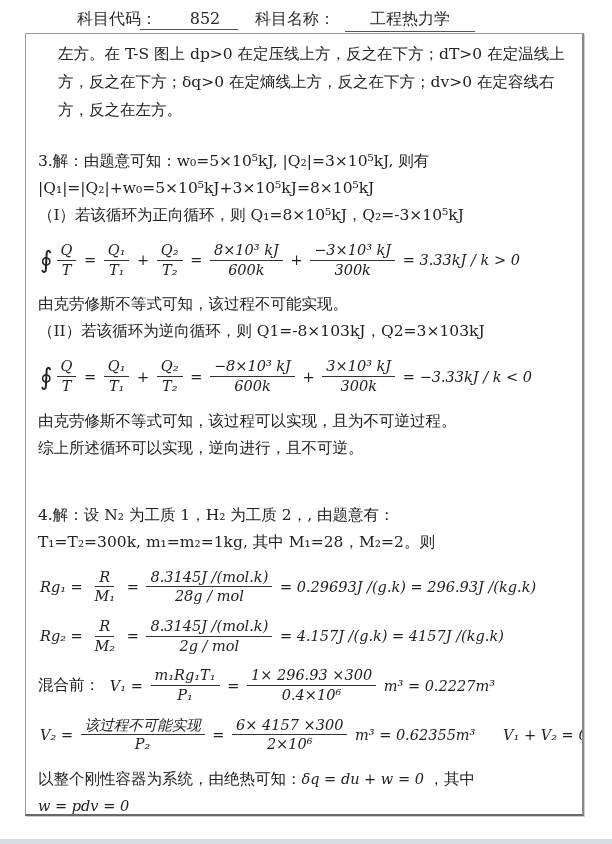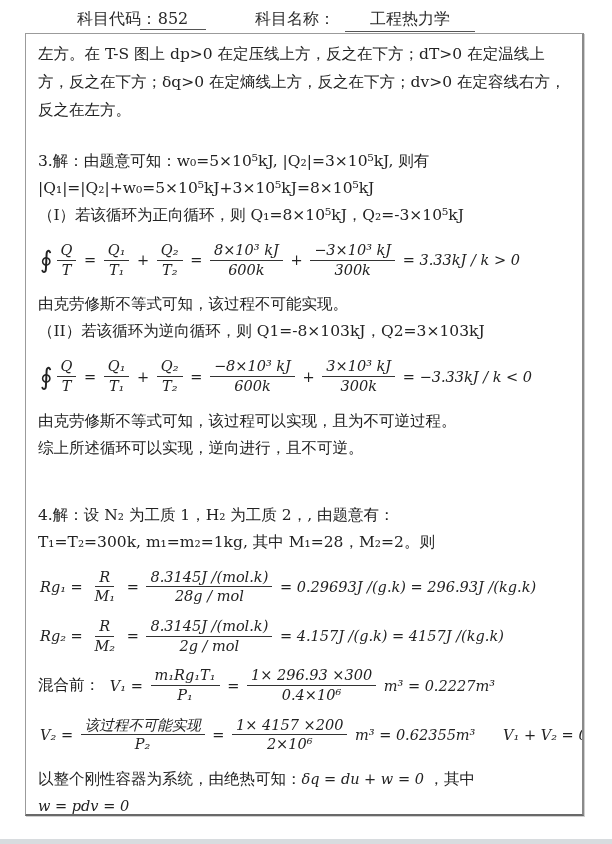--- a/index.html
+++ b/index.html
@@ -14,36 +14,36 @@
     position:absolute;top:9px;left:0;width:517px;height:24px;
     font-size:16px;color:#2a2a2a;white-space:nowrap;
   }
   .header .lbl{position:absolute;top:0;}
   .lbl-code{left:77px;}
   .lbl-name{left:255px;}
   .uline{
     position:absolute;top:0;display:inline-block;text-align:center;
     border-bottom:1.5px solid #555;padding-bottom:1px;color:#2a2a2a;
   }
-  .uline-code{left:140px;width:66px;}
+  .uline-code{left:140px;width:66px;padding-left:32px;}
   .uline-name{left:345px;width:130px;}
   
   .box{
     position:absolute;left:25px;top:33px;width:559px;height:783px;
     border:1px solid #9b9b9b;border-right:2px solid #8a8a8a;border-bottom:2px solid #696969;
     box-shadow:1px 1px 0 #cfcfcf;
     box-sizing:border-box;
     padding:6px 12px 0 12px;
     overflow:hidden;
   }
   .t{
     margin:0;font-size:15.5px;line-height:27px;color:#222;
     white-space:pre-wrap;
   }
-  .para1{line-height:28px;}
+  .para1{line-height:28px;margin-left:20px;}
   .mt22{margin-top:24px;}
   .q4gap{margin-top:40px;}
   
   .formula{
     font-family:"DejaVu Serif",serif;font-style:italic;
     font-size:14.5px;color:#222;
     display:flex;align-items:center;flex-wrap:nowrap;
     margin:13px 0 13px 2px;white-space:pre;
   }
   .formula > span{white-space:pre;}
@@ -107,21 +107,21 @@
     <p class="t">T₁=T₂=300k, m₁=m₂=1kg, 其中 M₁=28，M₂=2。则</p>
 
     <div class="formula"><span>Rg₁ = </span><span class="frac"><span class="num">R</span><span class="den">M₁</span></span><span> = </span><span class="frac"><span class="num">8.3145J /(mol.k)</span><span class="den">28g / mol</span></span><span> = 0.29693J /(g.k) = 296.93J /(kg.k)</span></div>
     <div class="formula"><span>Rg₂ = </span><span class="frac"><span class="num">R</span><span class="den">M₂</span></span><span> = </span><span class="frac"><span class="num">8.3145J /(mol.k)</span><span class="den">2g / mol</span></span><span> = 4.157J /(g.k) = 4157J /(kg.k)</span></div>
 
     <div class="fline">
       <span class="t">混合前：  </span>
       <span class="formula"><span>V₁ = </span><span class="frac"><span class="num">m₁Rg₁T₁</span><span class="den">P₁</span></span><span> = </span><span class="frac"><span class="num">1× 296.93 ×300</span><span class="den">0.4×10⁶</span></span><span> m³ = 0.2227m³</span></span>
     </div>
 
-    <div class="formula"><span>V₂ = </span><span class="frac"><span class="num">该过程不可能实现</span><span class="den">P₂</span></span><span> = </span><span class="frac"><span class="num">1× 4157 ×200</span><span class="den">2×10⁶</span></span><span> m³ = 0.62355m³      V₁ + V₂ = 0.84625m²</span></div>
+    <div class="formula"><span>V₂ = </span><span class="frac"><span class="num">该过程不可能实现</span><span class="den">P₂</span></span><span> = </span><span class="frac"><span class="num">6× 4157 ×300</span><span class="den">2×10⁶</span></span><span> m³ = 0.62355m³      V₁ + V₂ = 0.84625m²</span></div>
 
     <p class="t"><span>以整个刚性容器为系统，由绝热可知：</span><span class="mathi"><span>δq = du + w = 0 </span></span><span>，其中 </span><span class="mathi"><span>w = pdv = 0</span></span></p>
 
   </div>
 
   <div class="footer">
     <span>共 4 页第 3 页</span>
   </div>
 
   <div class="bottom-strip"></div>

